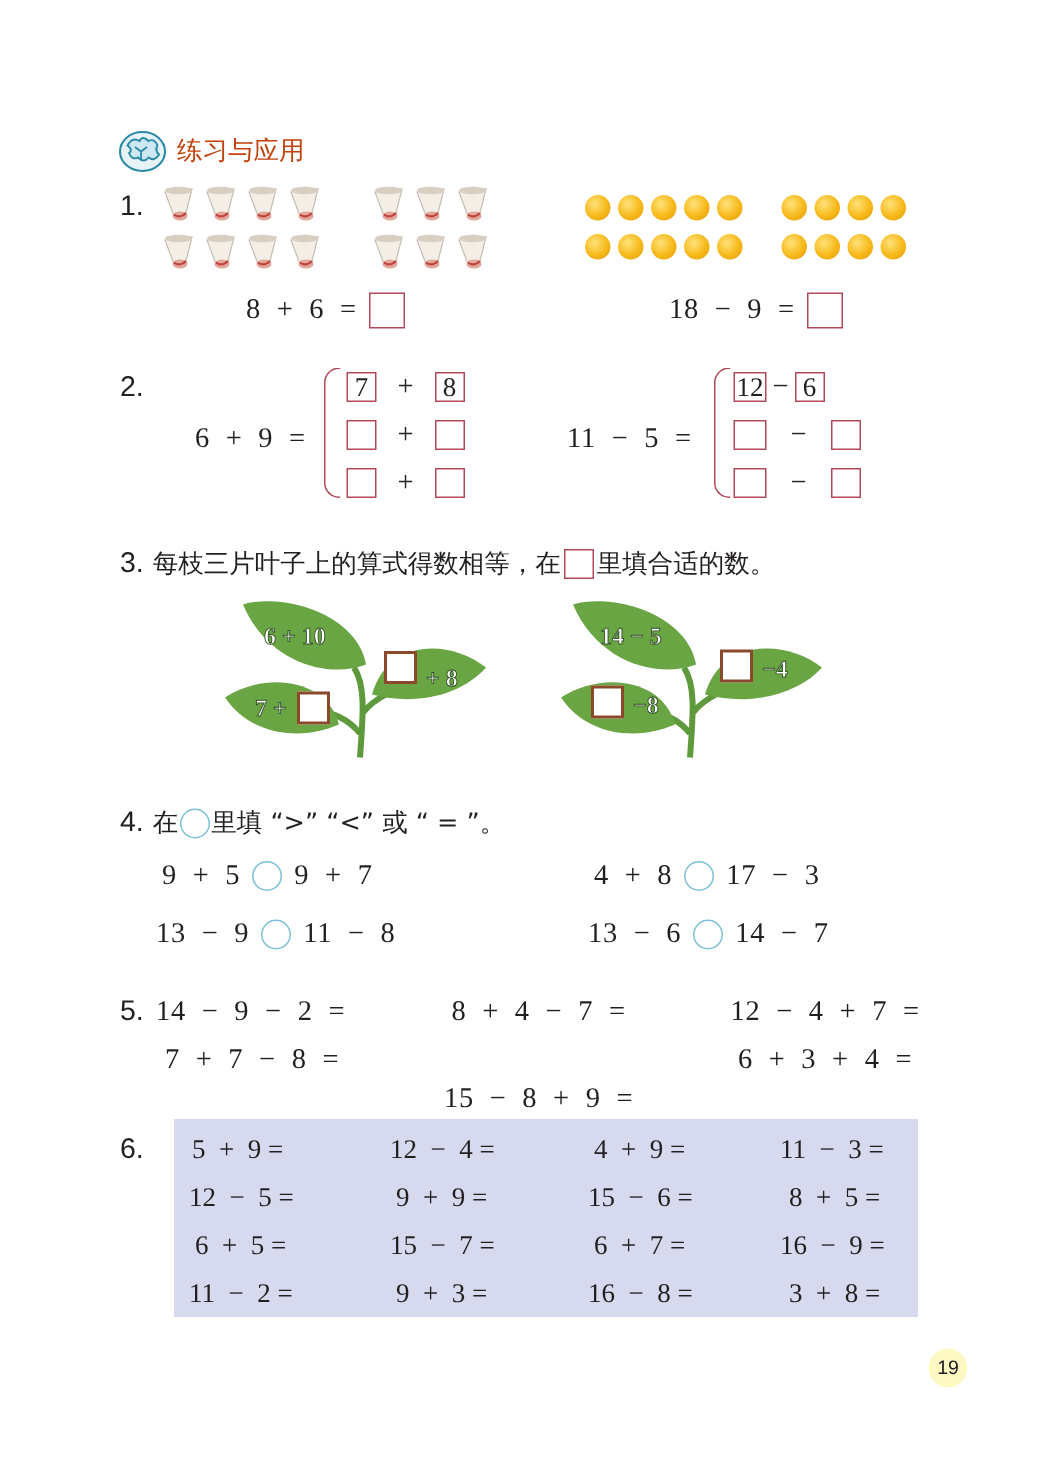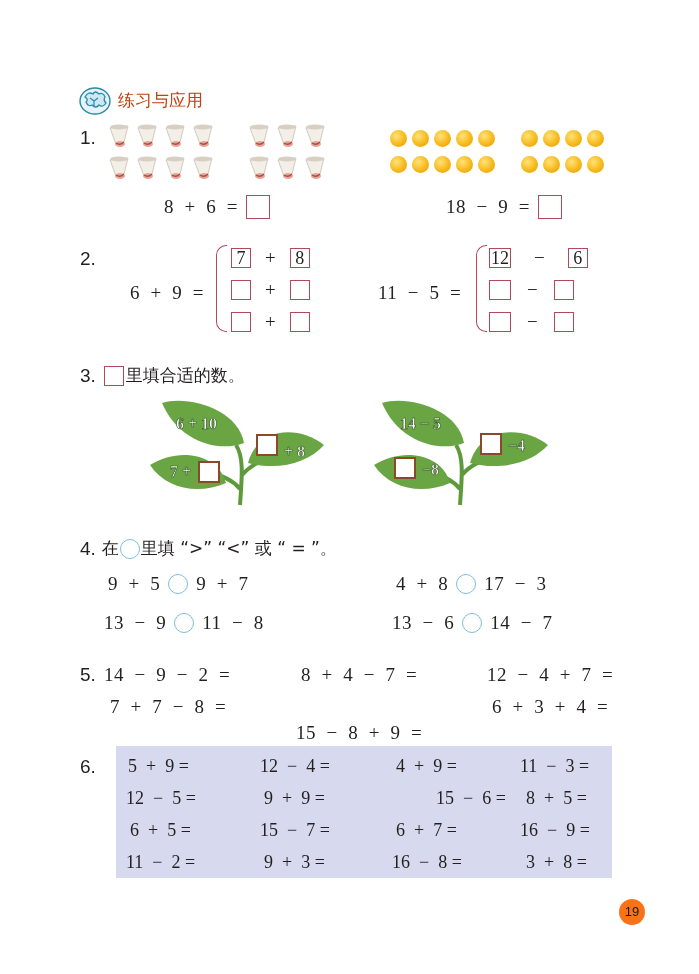--- a/index.html
+++ b/index.html
@@ -23,21 +23,21 @@
   .section-title { font-family: "DejaVu Sans", sans-serif; font-size: 17px; color: #c2410c; }
   .cn { font-family: "DejaVu Sans", sans-serif; font-size: 17px; color: #231f20; }
   .brace {
     position: absolute; width: 10px; border: 1.3px solid #b04a5a; border-right: none;
     border-radius: 10px 0 0 10px;
   }
   .brow { position: absolute; font-size: 19px; display: flex; align-items: center; gap: 14px; }
   .panel6 { background: #d7d9ee; }
   .p6cell { position: absolute; font-size: 18px; white-space: pre; }
   .page-badge {
-    width: 26px; height: 26px; border-radius: 50%; background: #f97316; color: #1a1a1a;
+    width: 26px; height: 26px; border-radius: 50%; background: #fef9c3; color: #1a1a1a;
     font-family: "Liberation Sans", sans-serif; font-size: 13px; text-align: center; line-height: 26px;
   }
   .shuttle { position: absolute; width: 24px; height: 26px; }
   .ball { position: absolute; width: 17px; height: 17px; border-radius: 50%;
     background: radial-gradient(circle at 38% 35%, #ffe27a 0%, #f7b91a 55%, #e39a08 100%); }
   .leaf-text { font-family: "Liberation Serif", serif; font-weight: bold; font-size: 16px; fill: #fff; stroke: #2e4d22; stroke-width: 0.6px; }
   .leaf-box { position: absolute; width: 22px; height: 22px; background: #fff; border: 2px solid #8a4a2a; box-sizing: border-box; }
 </style>
 </head>
 <body>
@@ -184,38 +184,39 @@
   <span class="box"></span>
 </div>
 <div class="brow" style="left:231px;top:311px;">
   <span class="box"></span>
   <span>+</span>
   <span class="box"></span>
 </div>
 
 <div class="abs eq" style="left:378px;top:282px;">11  −  5  =</div>
 <div class="brace" style="left:476px;top:245px;height:85px;"></div>
-<div class="brow" style="left:489px;top:247px;gap:23px;">
+<div class="brow" style="left:489px;top:247px;gap:4px;">
   <span class="box wide">12</span>
   <span>−</span>
   <span class="box">6</span>
 </div>
 <div class="brow" style="left:489px;top:279px;gap:16px;">
   <span class="box wide"></span>
   <span>−</span>
   <span class="box"></span>
 </div>
 <div class="brow" style="left:489px;top:311px;gap:16px;">
   <span class="box wide"></span>
   <span>−</span>
   <span class="box"></span>
 </div>
 
 <div class="abs" style="left:80px;top:364px;display:flex;align-items:center;">
   <span class="num-label" style="margin-right:6px;">3.</span>
+  <span class="cn">每枝三片叶子上的算式得数相等，在</span>
   <span class="box" style="margin:0 2px;"></span>
   <span class="cn">里填合适的数。</span>
 </div>
 
 <div class="abs" style="left:148px;top:397px;width:190px;height:112px;">
   <svg width="190" height="112" viewBox="0 0 190 112">
     <path d="M92 108 C94 80 96 60 88 48 M94 78 C104 66 118 62 130 58 M92 92 C84 82 74 78 60 76" stroke="#5e9a3c" stroke-width="4" fill="none"></path>
     <path d="M14 6 C40 -2 90 12 96 46 C70 56 30 44 14 6 Z" fill="#6aa544"></path>
     <path d="M176 48 C150 28 110 30 100 66 C130 74 160 66 176 48 Z" fill="#6aa544"></path>
     <path d="M2 68 C30 50 70 56 78 86 C50 98 18 92 2 68 Z" fill="#6aa544"></path>
@@ -279,21 +280,21 @@
 
 <div class="abs num-label" style="left:80px;top:756px;">6.</div>
 <div class="abs panel6" style="left:116px;top:746px;width:496px;height:132px;">
   <div class="p6cell" style="left:12px;top:10px;">5  +  9 =</div>
   <div class="p6cell" style="left:144px;top:10px;">12  −  4 =</div>
   <div class="p6cell" style="left:280px;top:10px;">4  +  9 =</div>
   <div class="p6cell" style="left:404px;top:10px;">11  −  3 =</div>
 
   <div class="p6cell" style="left:10px;top:42px;">12  −  5 =</div>
   <div class="p6cell" style="left:148px;top:42px;">9  +  9 =</div>
-  <div class="p6cell" style="left:276px;top:42px;margin-left:44px;">15  −  6 =</div>
+  <div class="p6cell" style="left:276px;top:42px;">15  −  6 =</div>
   <div class="p6cell" style="left:410px;top:42px;">8  +  5 =</div>
 
   <div class="p6cell" style="left:14px;top:74px;">6  +  5 =</div>
   <div class="p6cell" style="left:144px;top:74px;">15  −  7 =</div>
   <div class="p6cell" style="left:280px;top:74px;">6  +  7 =</div>
   <div class="p6cell" style="left:404px;top:74px;">16  −  9 =</div>
 
   <div class="p6cell" style="left:10px;top:106px;">11  −  2 =</div>
   <div class="p6cell" style="left:148px;top:106px;">9  +  3 =</div>
   <div class="p6cell" style="left:276px;top:106px;">16  −  8 =</div>

